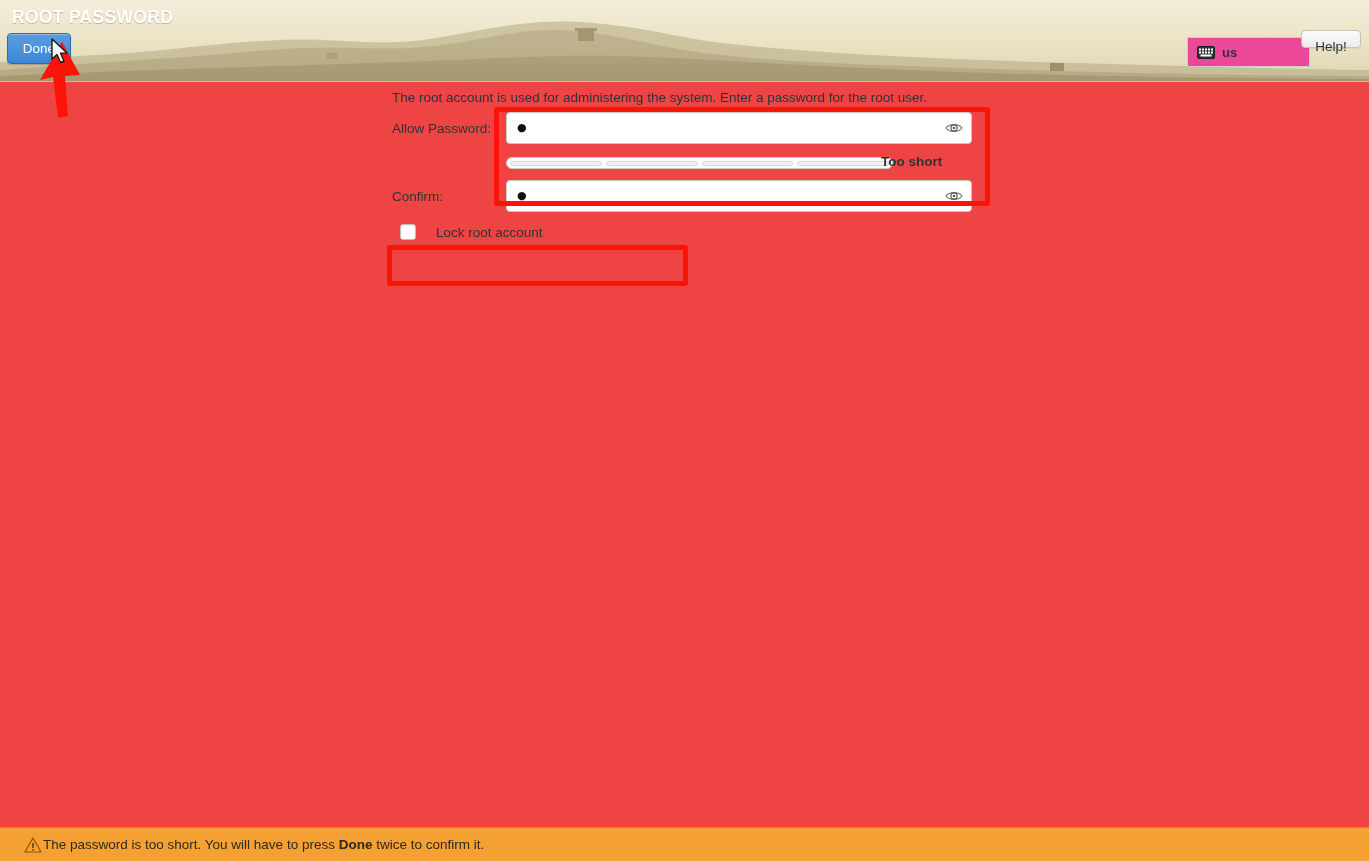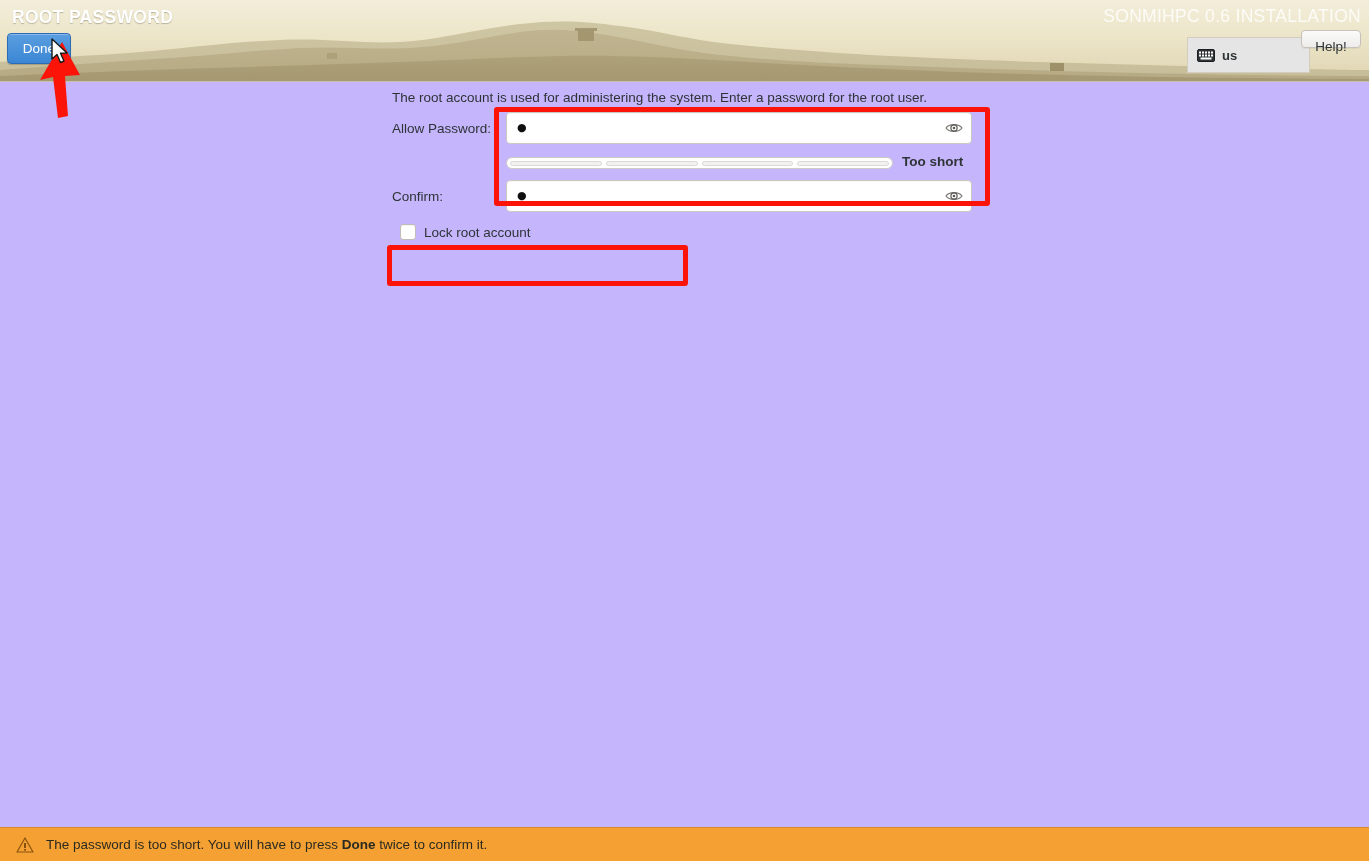--- a/index.html
+++ b/index.html
@@ -70,22 +70,22 @@
     line-height: 29px;
     text-align: center;
     box-shadow: inset 0 1px 0 rgba(255,255,255,0.28), 0 1px 1px rgba(0,0,0,0.18);
     z-index: 6;
     cursor: pointer;
   }
 
   .kbd-indicator {
     position: absolute;
     right: 59px; top: 37px;
-    width: 123px; height: 36px;
-    background: #e5e5e5;
+    width: 123px; height: 30px;
+    background: #ec4899;
     border: 1px solid #d2cdbe;
     display: flex;
     align-items: center;
     padding-left: 9px;
     gap: 7px;
     z-index: 6;
     cursor: pointer;
   }
   .kbd-icon { width: 18px; height: 13px; display: block; }
   .kbd-label { font-size: 13px; font-weight: bold; color: #2e3436; }
@@ -105,21 +105,21 @@
     z-index: 6;
     cursor: pointer;
   }
 
   
   .content {
     position: absolute;
     left: 0; top: 82px;
     width: 1369px;
     height: 745px;
-    background: #c4b5fd;
+    background: #ef4444;
   }
 
   .intro-text {
     position: absolute;
     left: 392px; top: 8px;
     font-size: 13.5px;
     color: #2e3436;
     white-space: nowrap;
   }
 
@@ -186,33 +186,33 @@
   }
   .level-seg {
     flex: 1 1 0;
     height: 5px;
     background: #f2f1ef;
     border: 1px solid #dcd8d3;
     border-radius: 3px;
   }
   .strength-text {
     position: absolute;
-    left: 396px; top: 0;
+    left: 375px; top: 0;
     font-size: 13.5px;
     font-weight: bold;
     color: #2e3436;
     white-space: nowrap;
   }
 
   
   .checkrow {
     position: absolute;
     display: flex;
     align-items: center;
-    gap: 8px;
+    gap: 20px;
     cursor: pointer;
   }
   .checkrow.lock { left: 400px; top: 142px; }
   .checkrow.ssh  { left: 400px; top: 173px; padding: 3px 5px 3px 3px; border: 1px dotted #b6b2ad; }
 
   .cbox {
     width: 16px; height: 16px;
     background: #ffffff;
     border: 1px solid #c2bcb6;
     border-radius: 3px;
@@ -228,22 +228,22 @@
   
   .warnbar {
     position: absolute;
     left: 0; top: 827px;
     width: 1369px;
     height: 34px;
     background: #f5a033;
     border-top: 1px solid #d8882a;
     display: flex;
     align-items: center;
-    padding-left: 16px;
-    gap: 12px;
+    padding-left: 24px;
+    gap: 1px;
   }
   .warn-icon { width: 18px; height: 18px; flex: none; display: block; }
   .warn-text {
     font-size: 13.5px;
     color: #2a2a20;
     white-space: nowrap;
   }
   .warn-text b { font-weight: bold; }
 
   
@@ -313,21 +313,20 @@
                  C460,60 510,57 560,56 C620,55 680,58 750,62 C820,66 900,70 990,73
                  C1090,76 1200,78 1369,79 L1369,82 Z" fill="url(#nearridge)" opacity="0.7"></path>
         <rect x="578" y="30" width="16" height="11" fill="#a1946d" opacity="0.9"></rect>
         <rect x="575" y="28" width="22" height="3" fill="#a1946d" opacity="0.9"></rect>
         <rect x="1050" y="63" width="14" height="8" fill="#97895f" opacity="0.85"></rect>
         <rect x="327" y="53" width="10" height="6" fill="#aa9d75" opacity="0.8"></rect>
       </svg>
     </div>
 
     <div class="header-title">ROOT PASSWORD</div>
-    <div class="header-product">SONMIHPC 0.6 INSTALLATION</div>
 
     <div class="done-button">Done</div>
 
     <div class="kbd-indicator">
       <span>
         <svg class="kbd-icon" viewBox="0 0 18 13" aria-hidden="true">
           <rect x="0.5" y="0.5" width="17" height="12" rx="1.5" fill="#2e3436" stroke="#1c1f20"></rect>
           <g fill="#ffffff">
             <rect x="2" y="2.5" width="2" height="2"></rect>
               <rect x="5" y="2.5" width="2" height="2"></rect>

